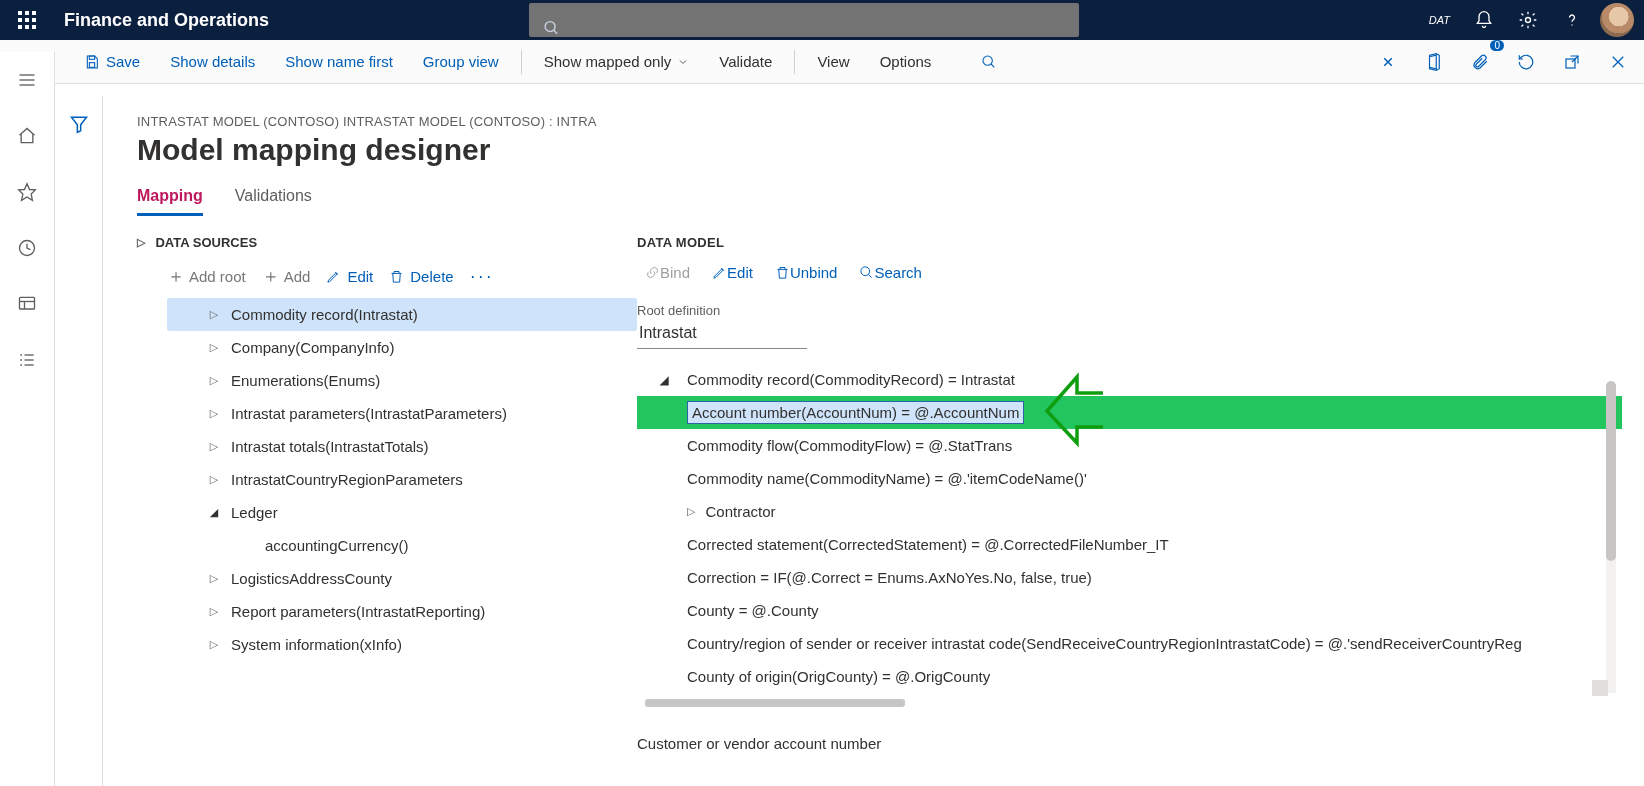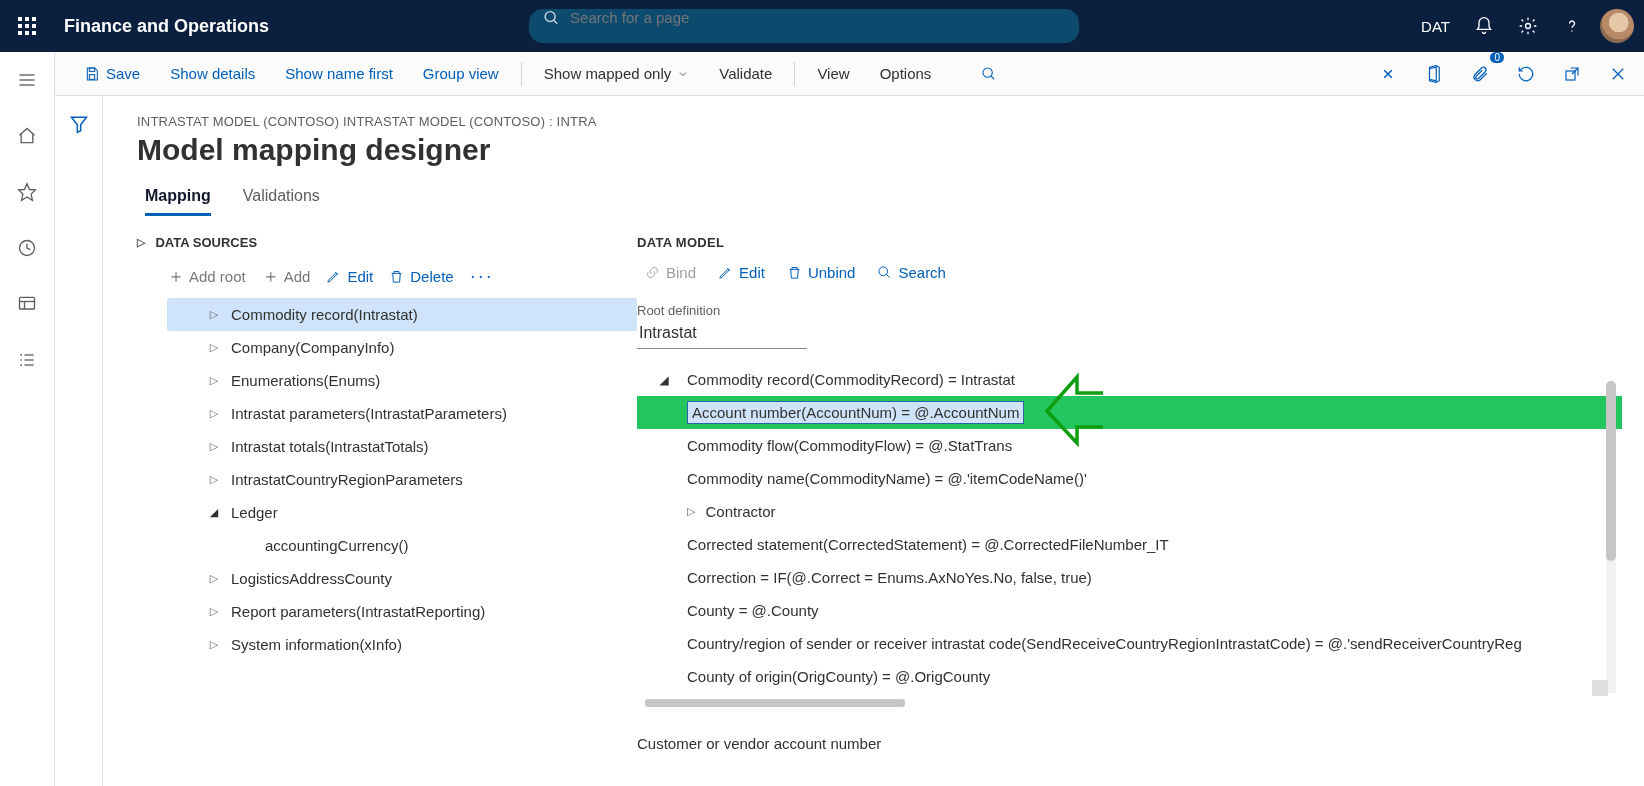--- a/index.html
+++ b/index.html
@@ -1,28 +1,28 @@
 <!DOCTYPE html>
 <html><head>
 <meta charset="utf-8">
 <style>
   * { margin:0; padding:0; box-sizing:border-box; font-family:"Segoe UI", Arial, sans-serif; }
   body { width:1644px; height:786px; background:#fff; overflow:hidden; color:#323130; }
 
   
-  .topbar { height:52px; background:#0b1f3f; color:#fff; display:flex; align-items:center; padding:0 10px; }
+  .topbar { height:40px; background:#0b1f3f; color:#fff; display:flex; align-items:center; padding:0 10px; }
   .waffle { width:34px; height:34px; display:flex; align-items:center; justify-content:center; cursor:pointer; }
   .waffle-grid { display:grid; grid-template-columns:repeat(3,4px); grid-template-rows:repeat(3,4px); gap:3px; }
   .waffle-grid span { background:#fff; width:4px; height:4px; }
   .brand { font-size:18px; font-weight:600; margin-left:20px; }
-  .searchbox { margin-left:260px; width:550px; height:34px; background:#0c4a6e; border-radius:14px; display:flex; align-items:flex-start; padding:0 14px; color:#c7d0e0; }
+  .searchbox { margin-left:260px; width:550px; height:34px; background:#737373; border-radius:2px; display:flex; align-items:flex-end; padding:0 14px; color:#c7d0e0; }
   .searchbox svg { fill:none; stroke:#c7d0e0; stroke-width:2; }
   .searchbox-input { background:transparent; border:none; outline:none; color:#c7d0e0; font-size:15px; margin-left:10px; width:100%; }
   .top-right { margin-left:auto; display:flex; align-items:center; gap:12px; }
-  .top-right .txt { font-size:15px; padding:0 6px; }
+  .top-right .txt { font-size:11px; padding:0 6px;font-style:italic; }
   .tr-icon { width:32px; height:32px; display:flex; align-items:center; justify-content:center; cursor:pointer; }
   .tr-icon svg { stroke:#fff; fill:none; stroke-width:1.6; }
   .avatar { width:34px; height:34px; border-radius:50%; background:radial-gradient(circle at 55% 40%, #e6c7a8 35%, #b88a68 36% 60%, #8c6a4f 61%); }
 
   
   .cmdbar { height:44px; border-bottom:1px solid #e1dfdd; display:flex; align-items:center; padding:0 10px 0 70px; font-size:15px; background:#fbfbfb; gap:2px;}
   .cmdbar .cmd { color:#005fb8; padding:6px 14px; cursor:pointer; display:flex; align-items:center; gap:6px;}
   .cmdbar .cmd.dark { color:#323130; }
   .cmdbar .divider { width:1px; height:24px; background:#d2d0ce; margin:0 6px;}
   .cmdbar svg { stroke:currentColor; fill:none; stroke-width:1.6; }
@@ -37,41 +37,41 @@
 
   
   .page { position:absolute; top:96px; left:55px; right:0; bottom:0; display:flex; }
   .filterstrip { width:48px; border-right:1px solid #e1dfdd; display:flex; justify-content:center; padding-top:18px; color:#005fb8;}
   .content { flex:1; padding:18px 22px 10px 34px; overflow:hidden; display:flex; flex-direction:column;}
   .crumb { font-size:13px; color:#605e5c; letter-spacing:.2px;}
   .title { font-size:30px; font-weight:600; margin-top:4px; }
 
   .tabs { margin-top:20px; display:flex; gap:32px; font-size:16px; border-bottom:1px solid transparent;}
   .tab { padding-bottom:8px; cursor:pointer; color:#605e5c;}
-  .tab.active { color:#0f172a; border-bottom:3px solid #005fb8; font-weight:600;margin-left:8px;}
+  .tab.active { color:#be185d; border-bottom:3px solid #005fb8; font-weight:600;}
 
   .cols { display:flex; margin-top:18px; gap:0; flex:1; min-height:0;}
   .col-left { width:500px;}
   .col-right { flex:1; min-width:0;}
 
   .section-hdr { font-size:13px; font-weight:700; color:#323130; display:flex; align-items:center; gap:10px; }
   .caret { font-size:11px; color:#605e5c;}
   .ds-toolbar { display:flex; gap:16px; align-items:center; margin:14px 0 10px 30px; font-size:15px; color:#797775;}
   .ds-toolbar .enabled { color:#005fb8;}
   .ds-toolbar svg { stroke:currentColor; fill:none; stroke-width:1.6;}
 
   .tree { font-size:15px;}
   .tree-row { display:flex; align-items:center; height:33px; padding-left:40px; gap:10px; cursor:pointer; border-radius:2px;}
   .tree-row .tw { width:14px; display:inline-flex; justify-content:center; color:#605e5c; font-size:11px;}
   .tree-row.sel { background:#cfe4fa; }
   .tree-row.indent2 { padding-left:74px; }
 
   .dm-hdr { font-size:13px; font-weight:700; letter-spacing:.3px;}
   .dm-toolbar { display:flex; gap:22px; margin:14px 0 10px 8px; font-size:15px;}
-  .dm-toolbar .item { color:#005fb8; display:flex; align-items:center; gap:6px; cursor:pointer;}
+  .dm-toolbar .item { color:#005fb8; display:flex; align-items:center; cursor:pointer;}
   .dm-toolbar .item.disabled { color:#a19f9d; }
   .dm-toolbar svg { stroke:currentColor; fill:none; stroke-width:1.6;}
 
   .root-lbl { font-size:13px; color:#605e5c; margin-top:22px;}
   .root-val { font-size:16px; border-bottom:1px solid #8a8886; width:170px; padding:4px 2px 6px; margin-top:2px;}
 
   .dm-tree { margin-top:14px; font-size:15px; position:relative; overflow:hidden;}
   .dm-row { height:33px; display:flex; align-items:center; padding-left:18px; white-space:nowrap;}
   .dm-row.l1 { padding-left:50px;}
   .dm-row.l1 .tw { margin-right:10px; font-size:11px; color:#605e5c;}

